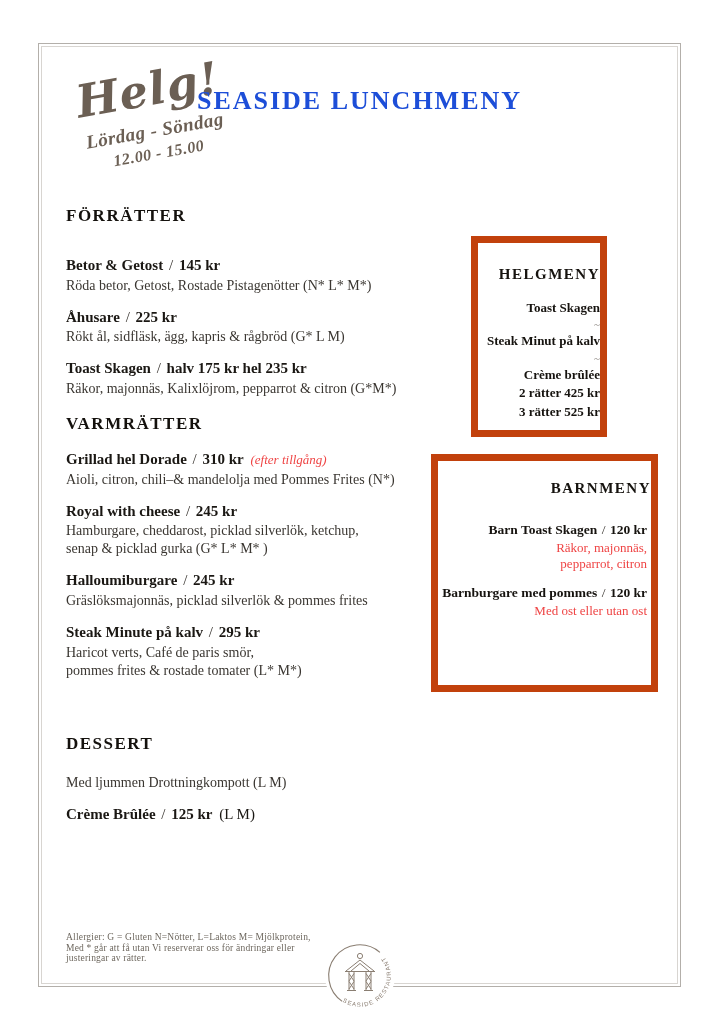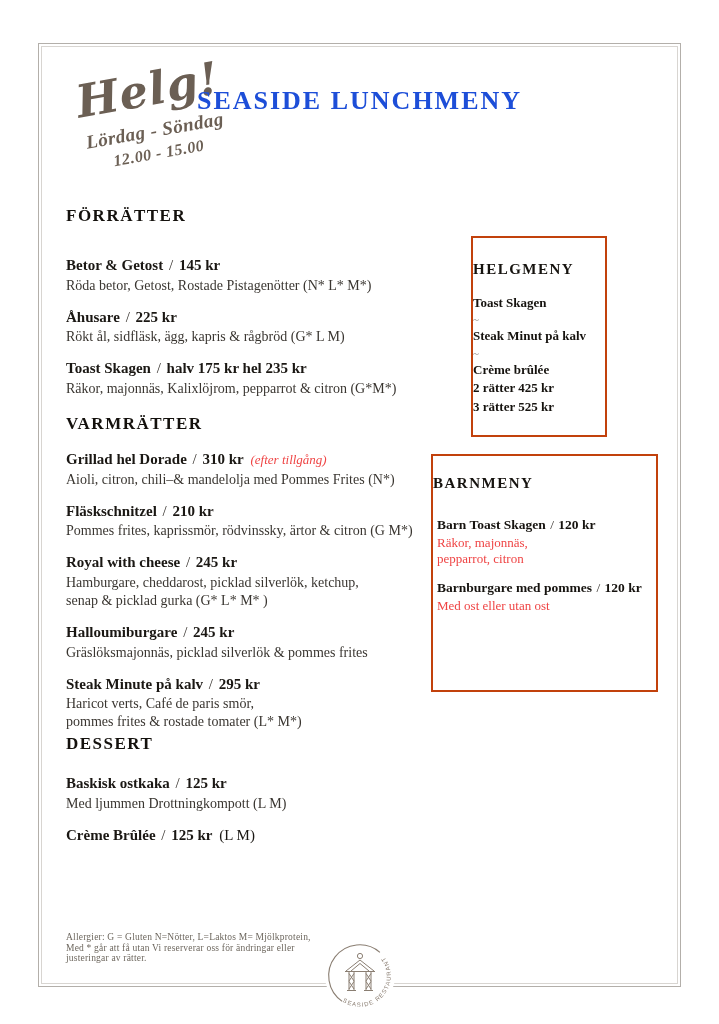--- a/index.html
+++ b/index.html
@@ -46,22 +46,22 @@
   .nm{font-weight:700;}
   .sl{font-weight:400;color:#35312c;padding:0 2px;}
   .pr{font-weight:700;}
   .note{font-style:italic;font-weight:400;font-size:13px;margin-left:3px;color:#ef4444;}
   .sfx{font-weight:400;margin-left:3px;}
   .item-desc{
     font-size:14px;color:#3a3631;line-height:1.28;margin-top:2px;white-space:pre-line;
   }
 
   .box{
-    position:absolute;box-sizing:border-box;border:2px solid #c2410c;
-    background:#ffffff;text-align:left;color:#16130f;
+    position:absolute;box-sizing:border-box;border:7px solid #c2410c;
+    background:#ffffff;text-align:right;color:#16130f;
   }
   .box-helg{left:432px;top:192px;width:136px;height:201px;padding-top:23px;}
   .box-barn{left:392px;top:410px;width:227px;height:238px;padding-top:19px;}
   .box-title{font-size:15px;font-weight:700;letter-spacing:1.5px;}
   .box-helg .box-title{margin-bottom:17px;}
   .box-barn .box-title{margin-bottom:25px;}
   .course{font-size:13px;font-weight:700;line-height:1.25;}
   .tilde{font-size:11px;color:#8c8781;line-height:1;margin:3px 0;}
   .helg-prices{font-size:13px;font-weight:700;line-height:1.5;}
   .bitem{margin-bottom:13px;padding:0 4px;}
@@ -130,28 +130,20 @@
     <div class="item">
       <div class="item-title">
         <span class="nm">Grillad hel Dorade</span>
         <span class="sl">/</span>
         <span class="pr">310 kr</span>
         <span class="note">(efter tillgång)</span>
       </div>
       <div class="item-desc">Aioli, citron, chili–&amp; mandelolja med Pommes Frites (N*)</div>
     </div>
 
-    <div class="item">
-      <div class="item-title">
-        <span class="nm">Fläskschnitzel</span>
-        <span class="sl">/</span>
-        <span class="pr">210 kr</span>
-      </div>
-      <div class="item-desc">Pommes frites, kaprissmör, rödvinssky, ärtor &amp; citron (G M*)</div>
-    </div>
 
     <div class="item">
       <div class="item-title">
         <span class="nm">Royal with cheese</span>
         <span class="sl">/</span>
         <span class="pr">245 kr</span>
       </div>
       <div class="item-desc">Hamburgare, cheddarost, picklad silverlök, ketchup,
 senap &amp; picklad gurka (G* L* M* )</div>
     </div>
@@ -173,25 +165,20 @@
       </div>
       <div class="item-desc">Haricot verts, Café de paris smör,
 pommes frites &amp; rostade tomater (L* M*)</div>
     </div>
   </div>
 
   <div class="group group3">
     <h2 class="sec-head">DESSERT</h2>
 
     <div class="item">
-      <div class="item-title">
-        <span class="nm">Baskisk ostkaka</span>
-        <span class="sl">/</span>
-        <span class="pr">125 kr</span>
-      </div>
       <div class="item-desc">Med ljummen Drottningkompott (L M)</div>
     </div>
 
     <div class="item">
       <div class="item-title">
         <span class="nm">Crème Brûlée</span>
         <span class="sl">/</span>
         <span class="pr">125 kr</span>
         <span class="sfx">(L M)</span>
       </div>

